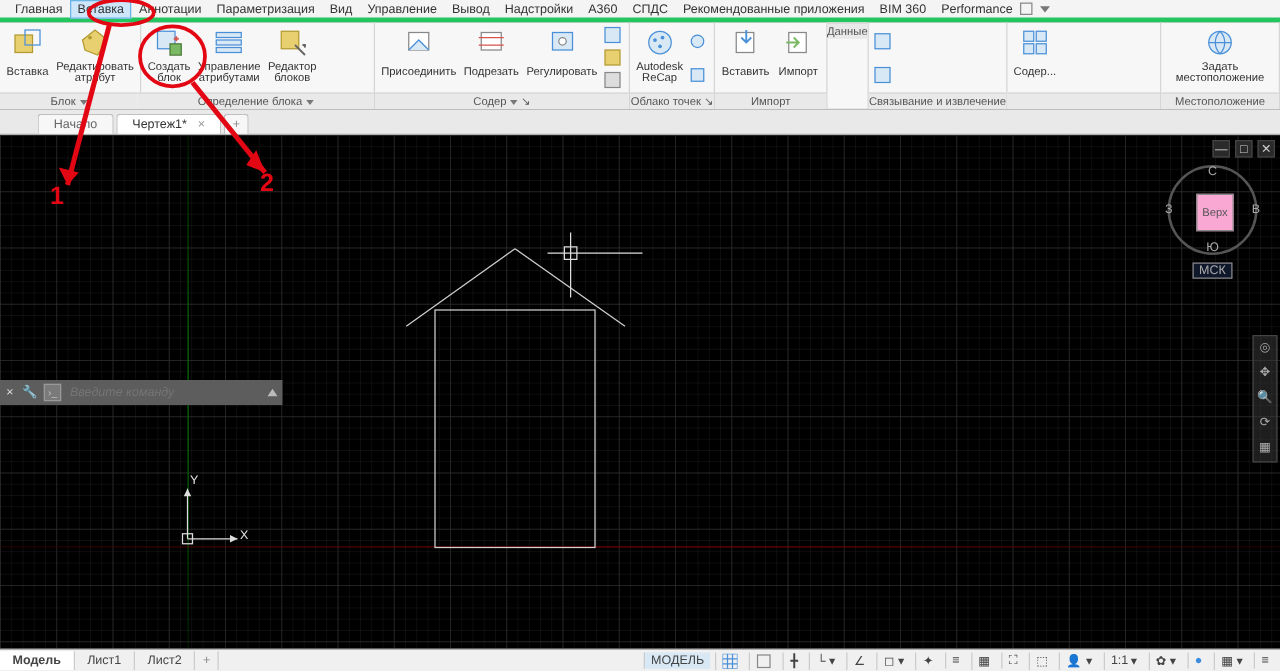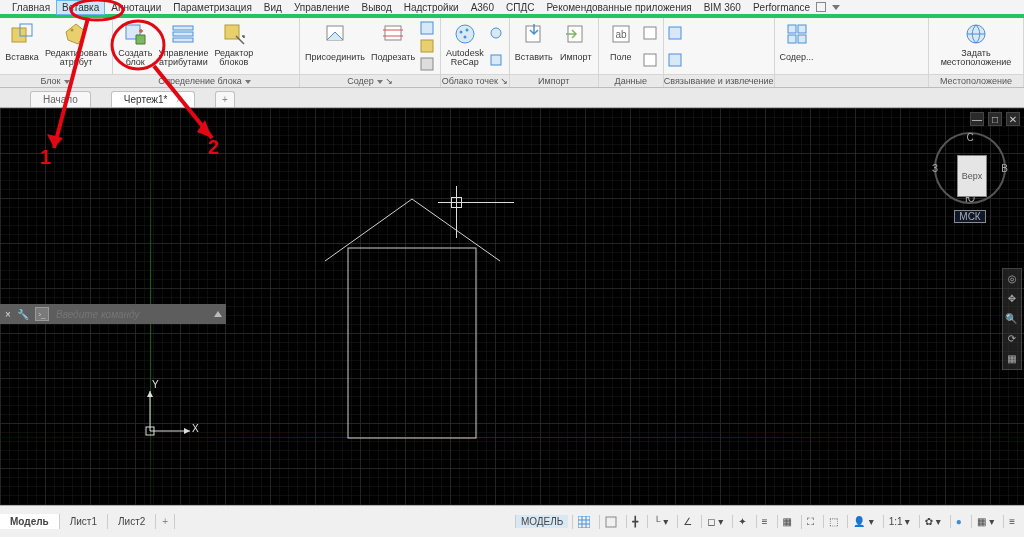--- a/index.html
+++ b/index.html
@@ -22,21 +22,21 @@
   .rbtn { display: flex; flex-direction: column; align-items: center; justify-content: flex-start; min-width: 40px; padding: 1px 3px; font-size: 9px; color: #333; cursor: default; text-align: center; }
   .rbtn .ico { width: 26px; height: 26px; display:flex; align-items:center; justify-content:center; margin-bottom: 1px; }
   .rbtn .ico svg { width: 24px; height: 24px; }
   .rbtn .lbl { line-height: 1.05; min-height: 20px; display:flex; align-items:center; justify-content:center; white-space: pre-line; }
   .tiny-stack { display:flex; flex-direction: column; justify-content: space-around; height: 100%; padding: 0 2px; }
   .tiny-stack .ico { width:16px; height:16px; }
   .tiny-stack .ico svg { width:14px; height:14px; }
 
   
   .file-tabs { height: 20px; background: #e9e9e9; border-bottom: 1px solid #b0b0b0; display:flex; align-items:flex-end; padding-left: 30px; font-size: 10px; }
-  .file-tab { background: #f7f7f7; border: 1px solid #c0c0c0; border-bottom: none; padding: 2px 12px; margin-right: 20px; color: #666; border-radius: 3px 3px 0 0; }
+  .file-tab { background: #f7f7f7; border: 1px solid #c0c0c0; border-bottom: none; padding: 2px 12px; margin-right: 2px; color: #666; border-radius: 3px 3px 0 0; }
   .file-tab.active { background: #fff; color: #333; }
   .file-tab.add { padding: 2px 6px; color: #888; }
   .file-tab .close { margin-left: 6px; color: #999; }
 
   
   .canvas-area { position: absolute; top: 108px; left: 0; right: 0; bottom: 18px; background: #000; overflow: hidden; }
   .grid-major { position:absolute; inset:0; background-image:
       linear-gradient(to right, rgba(50,50,50,.6) 1px, transparent 1px),
       linear-gradient(to bottom, rgba(50,50,50,.6) 1px, transparent 1px);
       background-size: 45px 45px; }
@@ -67,33 +67,33 @@
   .cmdline .input { flex:1; background:#5d5d5d; border:none; color:#aaa; font-style:italic; font-size:10px; padding:2px 4px; }
   .cmdline .tri { width:0; height:0; border-left:4px solid transparent; border-right:4px solid transparent; border-bottom:6px solid #bbb; margin:0 4px; }
 
   
   .canvas-controls { position:absolute; right:4px; top:4px; display:flex; gap:4px; }
   .canvas-controls .c { width:14px; height:14px; background:#2a2a2a; color:#ccc; font-size:10px; text-align:center; line-height:14px; border:1px solid #444; }
 
   
   .viewcube { position:absolute; right:14px; top:24px; width:80px; height:110px; color:#aaa; font-size:10px; text-align:center; }
   .viewcube .ring { width:72px; height:72px; border:2px solid #555; border-radius:50%; position:relative; margin:0 auto; }
-  .viewcube .face { position:absolute; left:21px; top:21px; width:30px; height:42px; background:#e5e5e5; color:#555; font-size:9px; display:flex; align-items:center; justify-content:center; border:1px solid #888; }
+  .viewcube .face { position:absolute; left:21px; top:21px; width:30px; height:30px; background:#f9a8d4; color:#555; font-size:9px; display:flex; align-items:center; justify-content:center; border:1px solid #888; }
   .viewcube .n { position:absolute; left:50%; top:-2px; transform:translateX(-50%); }
   .viewcube .s { position:absolute; left:50%; bottom:-2px; transform:translateX(-50%); }
   .viewcube .e { position:absolute; right:-4px; top:50%; transform:translateY(-50%); }
   .viewcube .w { position:absolute; left:-4px; top:50%; transform:translateY(-50%); }
   .viewcube .mck { margin-top:6px; background:#0f172a; border:1px solid #888; padding:0 4px; display:inline-block; }
 
   
   .navbar { position:absolute; right:2px; top:160px; width:20px; background:rgba(60,60,60,.5); border:1px solid #444; display:flex; flex-direction:column; align-items:center; padding:3px 0; gap:6px; }
   .navbar .nb { width:14px; height:14px; color:#aaa; font-size:10px; text-align:center; line-height:14px; }
 
   
-  .layout-tabs { position:absolute; left:0; bottom:0; right:0; height:32px; background:#f0f0f0; border-top:1px solid #b0b0b0; display:flex; align-items:center; font-size:10px; }
+  .layout-tabs { position:absolute; left:0; bottom:0; right:0; height:18px; background:#f0f0f0; border-top:1px solid #b0b0b0; display:flex; align-items:center; font-size:10px; }
   .layout-tab { padding:2px 10px; border-right:1px solid #ccc; color:#444; cursor:default; }
   .layout-tab.active { background:#fff; font-weight:bold; }
   .layout-tab.add { color:#888; padding:2px 6px; }
   .layout-tabs .spacer { flex:1; }
   .status { display:flex; align-items:center; gap:4px; padding-right:4px; }
   .status .btn { padding:1px 5px; color:#444; border-left:1px solid #ccc; display:flex; align-items:center; gap:2px; }
   .status .model { background:#d8e8f5; }
   .status svg { width:12px; height:12px; }
 
   
@@ -197,20 +197,29 @@
       </div>
       <div class="rbtn">
         <span class="ico">
             <svg viewBox="0 0 24 24">
               <rect x="4" y="4" width="16" height="14" fill="#fff" stroke="#888"></rect>
               <path d="M2 8 L22 8 M2 14 L22 14" stroke="#d9534f"></path>
             </svg>
           </span>
         <span class="lbl">Подрезать</span>
       </div>
+      <div class="rbtn">
+        <span class="ico">
+            <svg viewBox="0 0 24 24">
+              <rect x="4" y="4" width="16" height="14" fill="#d9e8f5" stroke="#4a90d9"></rect>
+              <circle cx="12" cy="11" r="3" fill="#fff" stroke="#888"></circle>
+            </svg>
+          </span>
+        <span class="lbl">Регулировать</span>
+      </div>
       <div class="tiny-stack">
         <span class="ico"><svg viewBox="0 0 14 14">
               <rect x="1" y="1" width="12" height="12" fill="#d9e8f5" stroke="#4a90d9"></rect>
             </svg></span>
         <span class="ico"><svg viewBox="0 0 14 14">
               <rect x="1" y="1" width="12" height="12" fill="#e8d070" stroke="#b39a30"></rect>
             </svg></span>
         <span class="ico"><svg viewBox="0 0 14 14">
               <rect x="1" y="1" width="12" height="12" fill="#ddd" stroke="#888"></rect>
             </svg></span>
@@ -263,39 +272,20 @@
               <path d="M2 12 L12 12 M8 8 L12 12 L8 16" stroke="#7ab861" stroke-width="1.5" fill="none"></path>
             </svg>
           </span>
         <span class="lbl">Импорт</span>
       </div>
     </div>
     <div class="panel-title">Импорт</div>
   </div>
 
   <div class="ribbon-panel">
-    <div class="panel-body">
-      <div class="rbtn">
-        <span class="ico">
-            <svg viewBox="0 0 24 24">
-              <rect x="4" y="4" width="16" height="16" fill="#fff" stroke="#888"></rect>
-              <text x="12" y="16" font-size="10" text-anchor="middle" fill="#666">ab</text>
-            </svg>
-          </span>
-        <span class="lbl">Поле</span>
-      </div>
-      <div class="tiny-stack">
-        <span class="ico"><svg viewBox="0 0 14 14">
-              <rect x="1" y="1" width="12" height="12" fill="#fff" stroke="#888"></rect>
-            </svg></span>
-        <span class="ico"><svg viewBox="0 0 14 14">
-              <rect x="1" y="1" width="12" height="12" fill="#fff" stroke="#888"></rect>
-            </svg></span>
-      </div>
-    </div>
     <div class="panel-title">Данные</div>
   </div>
 
   <div class="ribbon-panel">
     <div class="panel-body">
       <div class="tiny-stack">
         <span class="ico"><svg viewBox="0 0 14 14">
               <rect x="1" y="1" width="12" height="12" fill="#d9e8f5" stroke="#4a90d9"></rect>
             </svg></span>
         <span class="ico"><svg viewBox="0 0 14 14">

